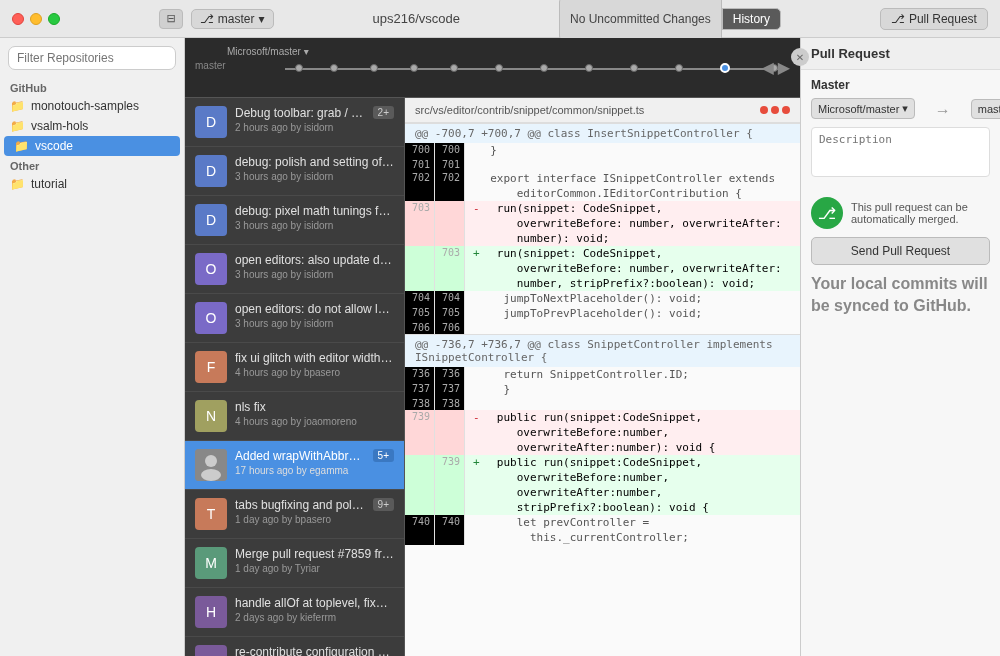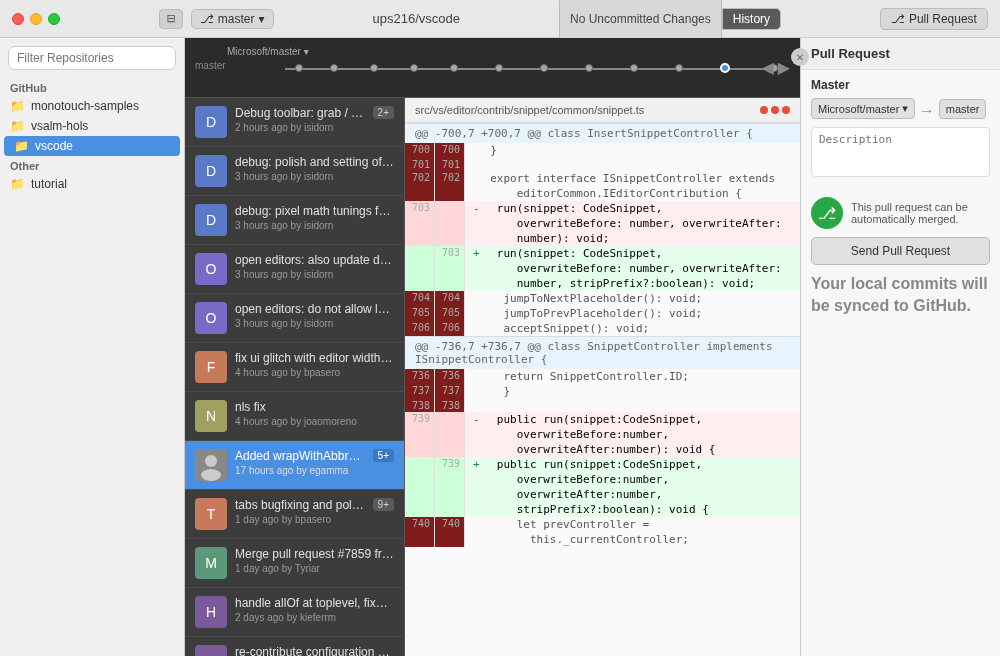--- a/index.html
+++ b/index.html
@@ -224,21 +224,21 @@
     .diff-line-nums {
       display: flex;
       width: 60px;
       flex-shrink: 0;
     }
     .diff-line-num {
       width: 30px;
       text-align: right;
       padding: 1px 4px;
       color: #aaa;
-      background: #7f1d1d;
+      background: #000000;
       border-right: 1px solid #e0e0e0;
       font-size: 10px;
       user-select: none;
     }
     .diff-line-content {
       flex: 1;
       padding: 1px 8px;
       white-space: pre;
       overflow: hidden;
     }
@@ -263,21 +263,21 @@
     .pr-panel-header {
       padding: 8px 10px;
       font-size: 13px;
       font-weight: 600;
       color: #333;
       border-bottom: 1px solid #ddd;
       background: #efefef;
     }
     .pr-section { padding: 8px 10px; }
     .pr-branch-label { font-size: 12px; font-weight: 600; color: #333; margin-bottom: 6px; }
-    .pr-branch-selectors { display: flex; align-items: center; gap: 4px; margin-bottom: 8px; }
+    .pr-branch-selectors { display: flex; align-items: center; gap: 20px; margin-bottom: 8px; }
     .pr-branch-select {
       background: #e0e0e0;
       border: 1px solid #bbb;
       border-radius: 4px;
       padding: 3px 6px;
       font-size: 11px;
       color: #333;
       cursor: pointer;
       display: flex; align-items: center; gap: 3px;
     }
@@ -605,21 +605,20 @@
                 <div class="diff-line-num">705</div>
                 <div class="diff-line-num">705</div>
               </div>
             <div class="diff-line-content"><span class="diff-prefix">  </span>  jumpToPrevPlaceholder(): void;</div>
           </div>
           <div class="diff-line context">
             <div class="diff-line-nums">
                 <div class="diff-line-num">706</div>
                 <div class="diff-line-num">706</div>
               </div>
-            <div class="diff-line-content"><span class="diff-prefix">  </span>  acceptSnippet(): void;</div>
           </div>
 
           <div class="diff-hunk-header">
             <span>@@ -736,7 +736,7 @@ class SnippetController implements ISnippetController {</span>
           </div>
           <div class="diff-line context">
             <div class="diff-line-nums">
                 <div class="diff-line-num">736</div>
                 <div class="diff-line-num">736</div>
               </div>

